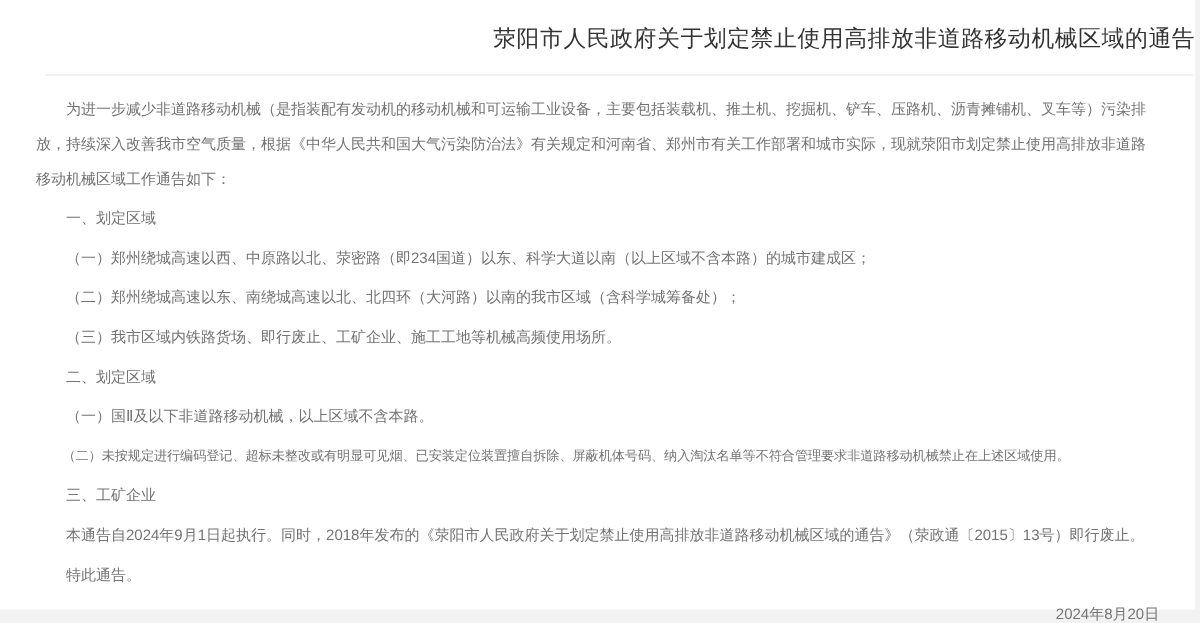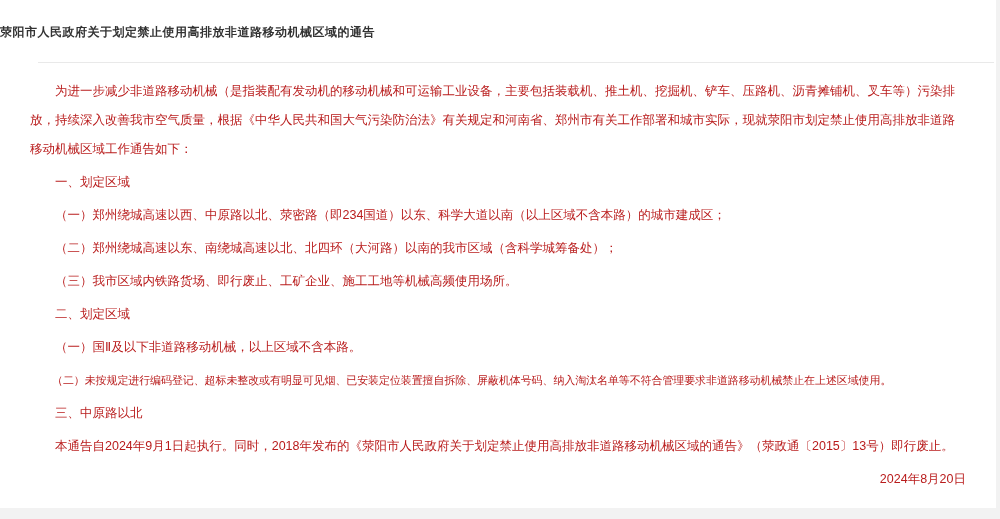--- a/index.html
+++ b/index.html
@@ -17,44 +17,44 @@
   }
   .page {
     position: absolute;
     top: 0;
     left: 0;
     width: 996px;
     height: 508px;
     background: #ffffff;
   }
   .notice-title {
-    text-align: left;
-    font-size: 12px;
-    font-weight: bold;
+    text-align: right;
+    font-size: 19px;
+    font-weight: normal;
     color: #333333;
     padding-top: 19px;
     line-height: 27px;
     letter-spacing: 0.5px;
   }
   .divider {
     border: none;
     border-top: 1px solid #e9e9e9;
     margin: 16px 2px 0 38px;
     height: 0;
   }
   .content {
     padding: 14px 30px 0 30px;
     color: #404040;
   }
   .content p {
     font-size: 12.5px;
     line-height: 29px;
     margin: 0 0 4px 0;
     text-indent: 2em;
-    color: #b91c1c;
+    color: #737373;
   }
   .content p.long {
     font-size: 11px;
     letter-spacing: -0.1px;
     white-space: nowrap;
   }
   .content p.date {
     text-align: right;
     text-indent: 0;
     margin-top: 2px;
@@ -81,22 +81,23 @@
       <p>（二）郑州绕城高速以东、南绕城高速以北、北四环（大河路）以南的我市区域（含科学城筹备处）；</p>
 
       <p>（三）我市区域内铁路货场、即行废止、工矿企业、施工工地等机械高频使用场所。</p>
 
       <p>二、划定区域</p>
 
       <p>（一）国Ⅱ及以下非道路移动机械，以上区域不含本路。</p>
 
       <p class="long">（二）未按规定进行编码登记、超标未整改或有明显可见烟、已安装定位装置擅自拆除、屏蔽机体号码、纳入淘汰名单等不符合管理要求非道路移动机械禁止在上述区域使用。</p>
 
-      <p>三、中原路以北</p>
+      <p>三、工矿企业</p>
 
       <p>本通告自2024年9月1日起执行。同时，2018年发布的《荥阳市人民政府关于划定禁止使用高排放非道路移动机械区域的通告》（荥政通〔2015〕13号）即行废止。</p>
 
+      <p>特此通告。</p>
 
       <p class="date">2024年8月20日</p>
 
     </div>
   </div>
 </div>
 
 </body></html>

